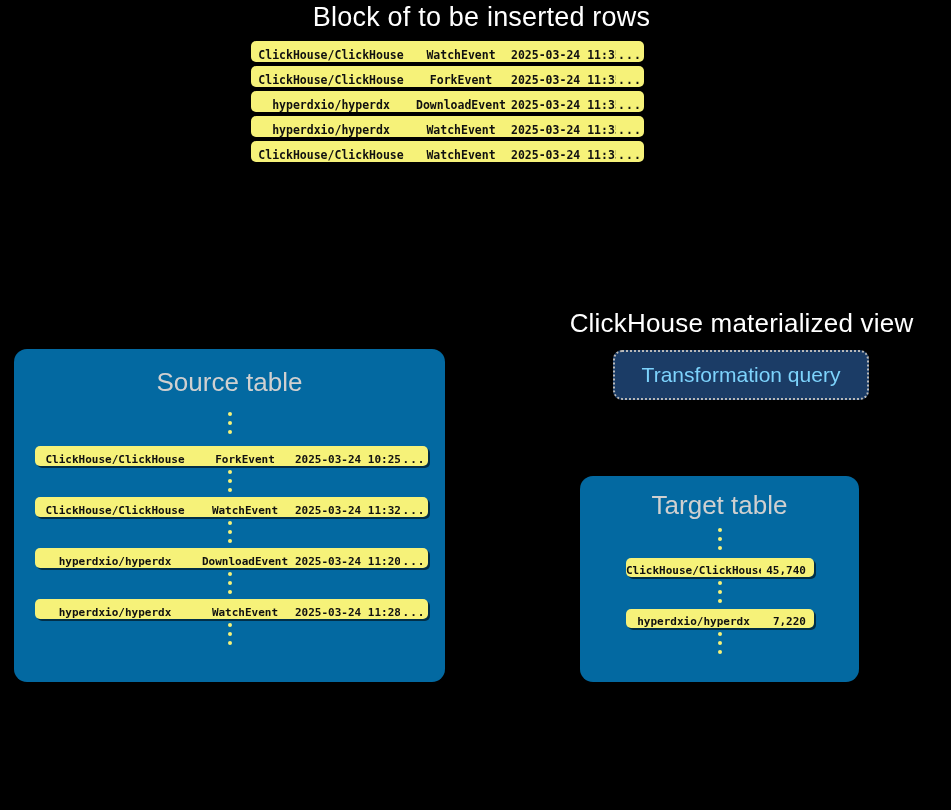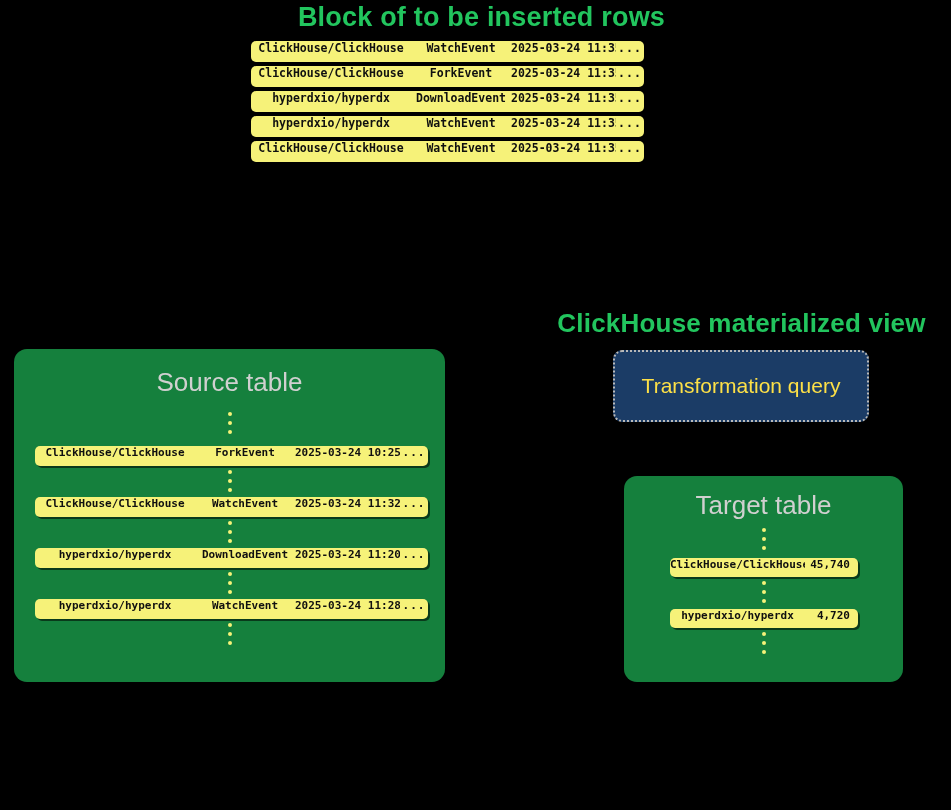--- a/index.html
+++ b/index.html
@@ -16,37 +16,37 @@
     position: relative;
     font-family: "Liberation Sans", sans-serif;
     color: #c9c9c9;
     -webkit-font-smoothing: antialiased;
   }
 
   
   .title {
     position: absolute;
     font-family: "Liberation Sans", sans-serif;
-    font-weight: 700;
-    color: #22c55e;
+    font-weight: 400;
+    color: #ffffff;
     white-space: nowrap;
     letter-spacing: 0.2px;
     padding-left: 12px;
   }
 
   
   .row-pill {
     position: absolute;
     background: #F6F279;
     color: #101010;
     border-radius: 5px;
     font-family: "DejaVu Sans Mono", monospace;
     font-weight: 700;
     display: flex;
-    align-items: flex-start;
+    align-items: flex-end;
     box-shadow: 2px 2px 0 rgba(0,0,0,0.55);
     overflow: hidden;
   }
   .row-pill .cell {
     display: block;
     text-align: center;
     white-space: nowrap;
     overflow: hidden;
   }
 
@@ -63,21 +63,21 @@
     font-size: 11.5px;
   }
   .block-row .c-repo   { width: 160px; }
   .block-row .c-event  { width: 100px; }
   .block-row .c-time   { width: 105px; }
   .block-row .c-dots   { width: 28px; letter-spacing: 1px; }
 
   
   .panel {
     position: absolute;
-    background: #15803d;
+    background: #0369a1;
     border-radius: 13px;
     box-shadow: 0 2px 6px rgba(0,0,0,0.6);
   }
   .panel-title {
     position: absolute;
     left: 0; right: 0;
     text-align: center;
     font-size: 26px;
     color: #d0d0d0;
     white-space: nowrap;
@@ -115,34 +115,34 @@
 
   
   #mv-title {
     left: 520px; width: 431px; top: 308px;
     text-align: center;
     font-size: 26px;
   }
   #transformation-query {
     position: absolute;
     left: 613px; top: 350px;
-    width: 256px; height: 72px;
+    width: 256px; height: 50px;
     background: #1b3c66;
     border: 2px dotted #b9b9b9;
     border-radius: 9px;
     display: flex;
     align-items: center;
     justify-content: center;
     font-size: 21px;
-    color: #fde047;
+    color: #7dd3fc;
     box-shadow: 2px 2px 0 rgba(0,0,0,0.5);
   }
 
   
-  #target-panel { left: 624px; top: 476px; width: 279px; height: 206px; }
+  #target-panel { left: 580px; top: 476px; width: 279px; height: 206px; }
   #target-title { top: 14px; }
   .tgt-row {
     left: 46px;
     width: 188px;
     height: 19px;
     font-size: 11px;
   }
   .tgt-row .c-repo { width: 135px; text-align: center; }
   .tgt-row .c-count { width: 53px; text-align: right; padding-right: 8px; }
 </style>
@@ -265,21 +265,21 @@
   </div>
 
   <div class="vdots" style="left:137px; top:105px; width:6px; height:22px;">
       <i></i>
       <i></i>
       <i></i>
     </div>
 
   <div class="row-pill tgt-row" style="top:133px">
     <span class="cell c-repo">hyperdxio/hyperdx</span>
-    <span class="cell c-count">4,720</span>
+    <span class="cell c-count">7,220</span>
   </div>
 
   <div class="vdots" style="left:137px; top:156px; width:6px; height:22px;">
       <i></i>
       <i></i>
       <i></i>
     </div>
 </div>
 
 </body></html>

